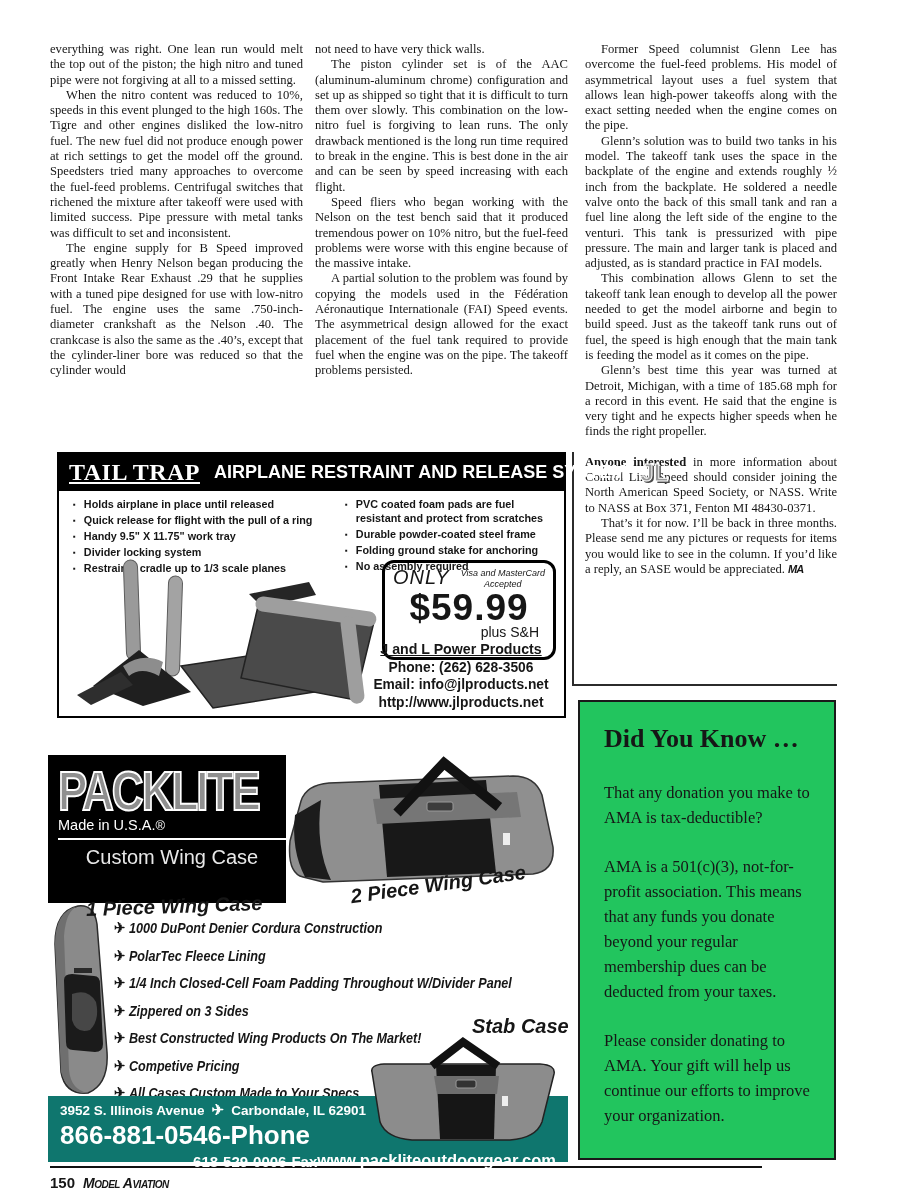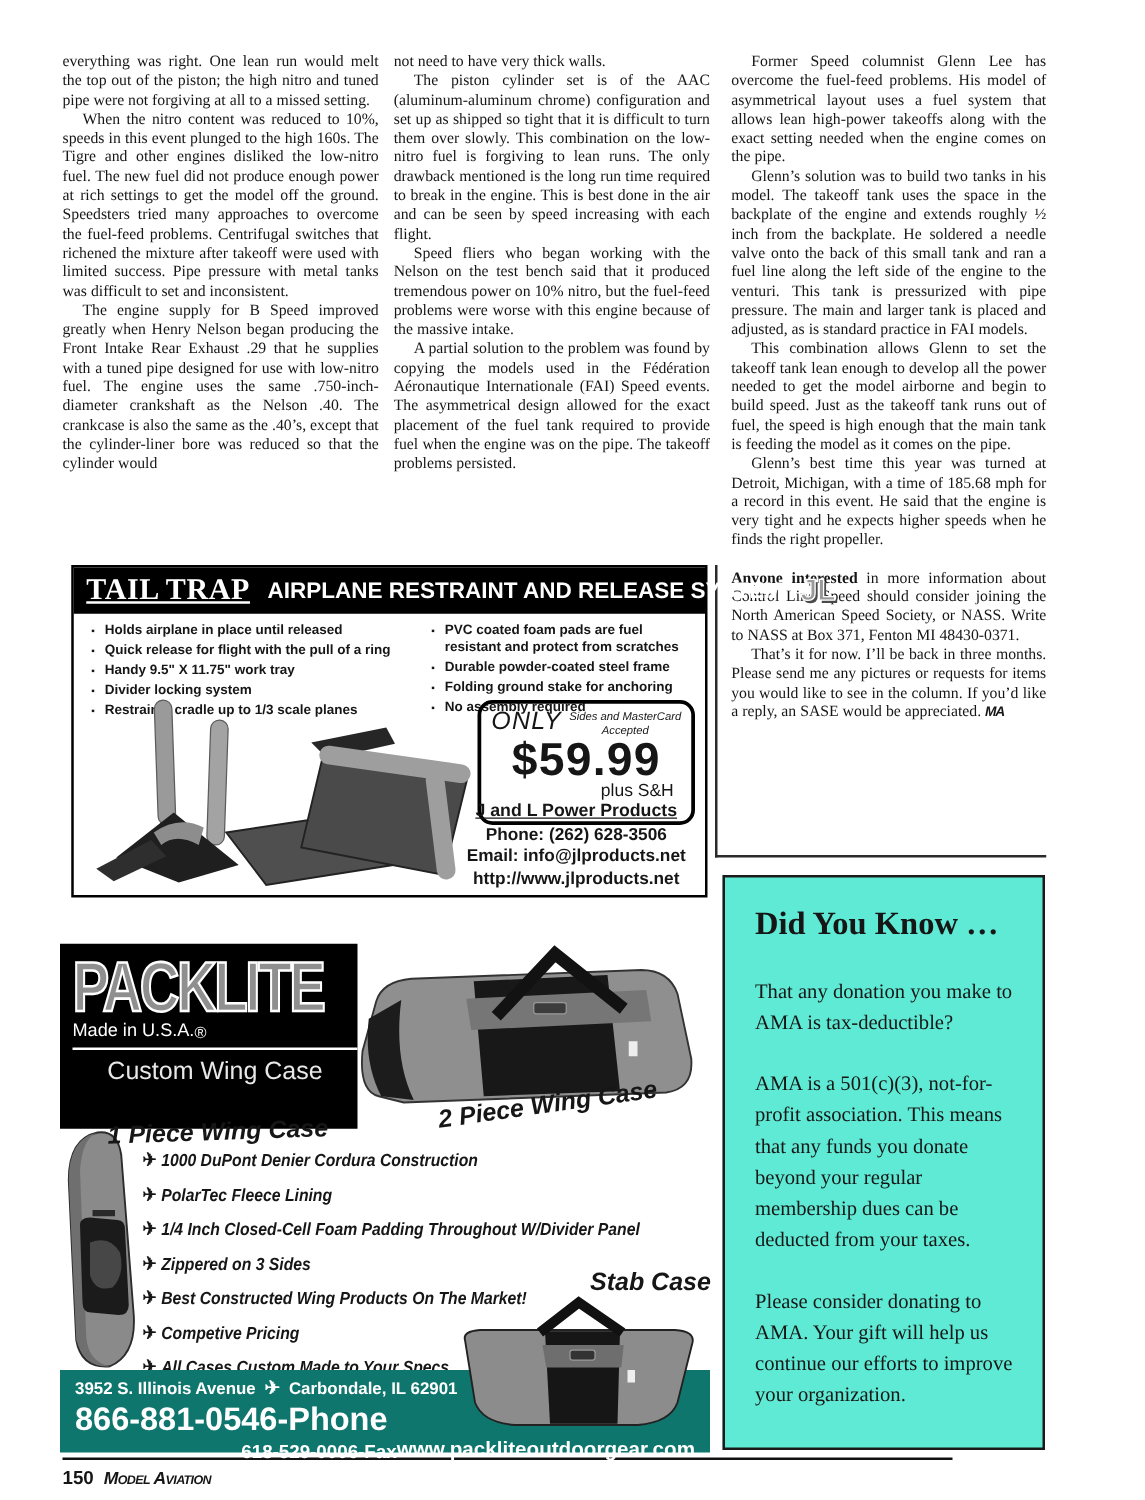--- a/index.html
+++ b/index.html
@@ -78,21 +78,21 @@
   #pl-bar{position:absolute;left:0;top:341px;width:520px;height:66px;background:#0f766e;color:#fff;
           box-sizing:border-box;padding:5px 12px 4px 12px;z-index:1;}
   #pl-address{font-size:13.5px;font-weight:bold;display:flex;gap:7px;align-items:baseline;}
   #pl-phone{font-size:26px;font-weight:bold;margin-top:1px;}
   .pl-bar-bottom{display:flex;justify-content:flex-end;align-items:flex-end;}
   #pl-fax{font-size:15px;font-weight:bold;}
   #pl-web{font-size:16.5px;font-weight:bold;}
 
   
   #didyouknow{position:absolute;left:578px;top:700px;width:258px;height:460px;
-              background:#5eead4;border:2px solid #1a1a1a;box-sizing:border-box;
+              background:#22c55e;border:2px solid #1a1a1a;box-sizing:border-box;
               padding:22px 24px;}
   #dyk-title{font-size:26px;font-weight:bold;margin:0 0 26px 0;}
   #didyouknow p{font-size:16.5px;line-height:25px;margin:0 0 24px 0;}
 
   
   #footer-rule{position:absolute;left:50px;top:1166px;width:712px;height:2px;background:#111;}
   #footer{position:absolute;left:50px;top:1174px;display:flex;align-items:baseline;gap:8px;}
   #page-num{font-family:"Liberation Sans",sans-serif;font-weight:bold;font-size:15px;}
   #mag-name{font-family:"Liberation Sans",sans-serif;font-weight:bold;font-style:italic;
             font-variant:small-caps;font-size:14px;letter-spacing:-.5px;}
@@ -186,21 +186,21 @@
       <path d="M186 40 L246 28 L253 41 L199 53 Z" fill="#262626"></path>
       <path d="M196 48 L312 64 L292 146 L178 124 Z" fill="#4a4a4a" stroke="#222" stroke-width="1.5"></path>
       <rect x="192" y="50" width="122" height="15" rx="7.5" fill="#9e9e9e" transform="rotate(8 253 57)"></rect>
       <rect x="282" y="62" width="15" height="88" rx="7.5" fill="#9e9e9e" transform="rotate(-7 289 106)"></rect>
     </svg>
 
     <div id="tt-pricebox">
       <div class="tt-price-row">
         <span id="tt-only">ONLY</span>
         <span id="tt-cards">
-          <span>Sides and MasterCard</span><br>
+          <span>Visa and MasterCard</span><br>
           <span>Accepted</span>
         </span>
       </div>
       <div id="tt-amount">$59.99</div>
       <div id="tt-plussh">plus S&amp;H</div>
     </div>
 
     <div id="tt-contact">
       <div id="tt-company">J and L Power Products</div>
       <div>Phone:  (262) 628-3506</div>

